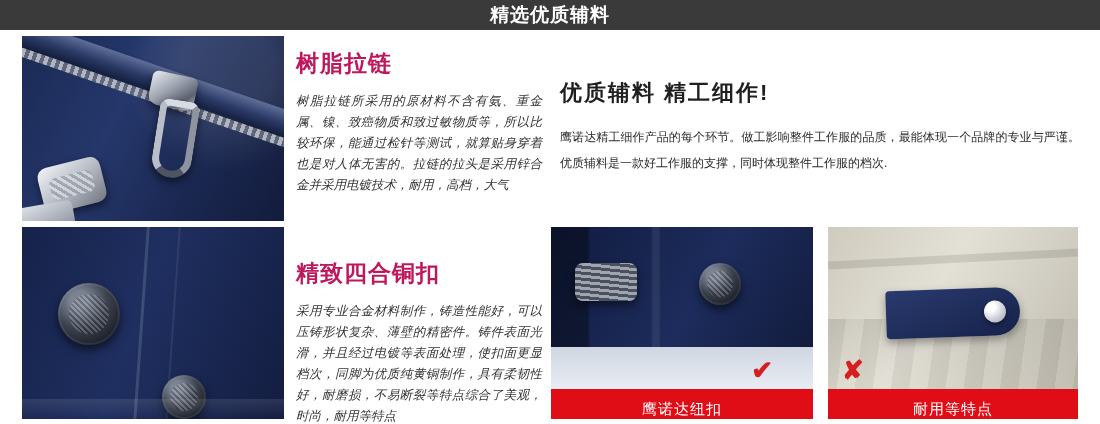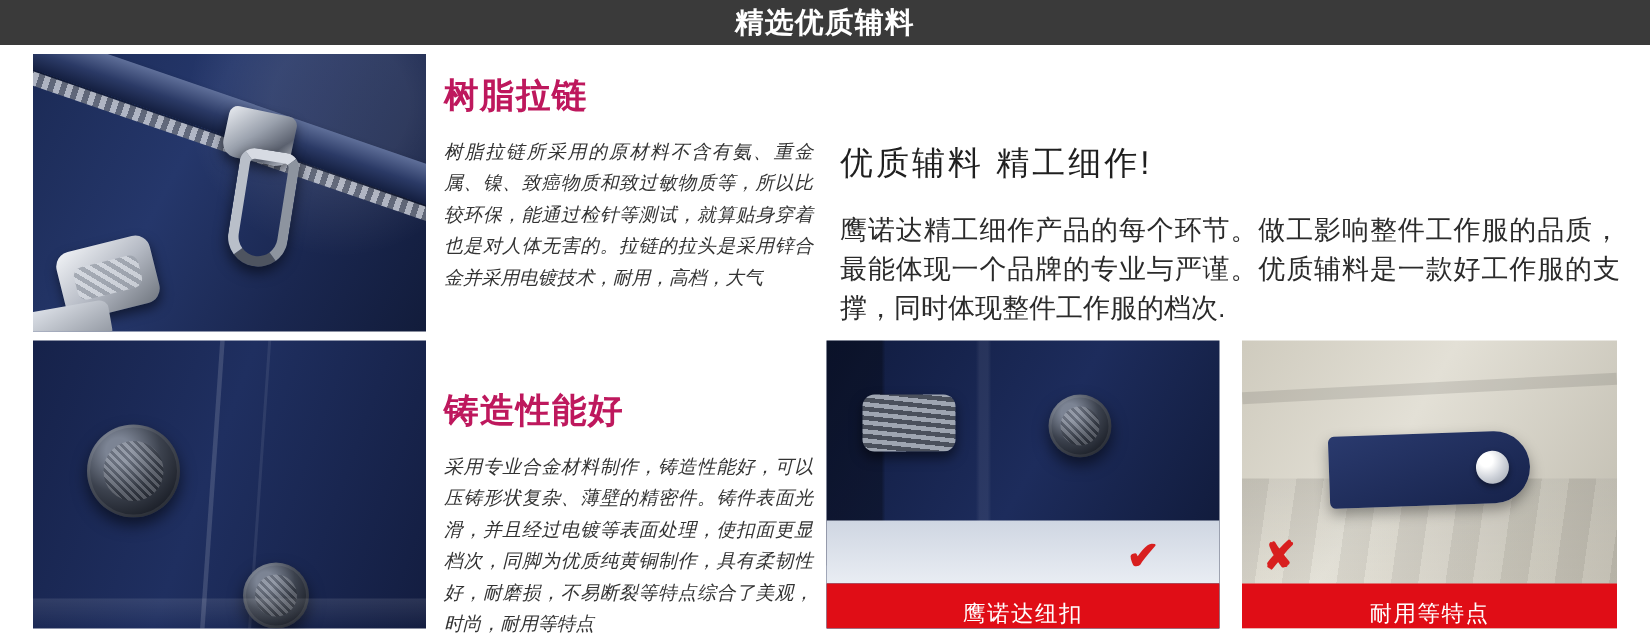--- a/index.html
+++ b/index.html
@@ -247,27 +247,27 @@
     text-align: justify;
     margin: 0;
     font-style: italic;
   }
 
   
   #promo { left: 560px; top: 78px; width: 520px; }
   #promo .promo-title {
     color: #1f1f1f;
     font-size: 22px;
-    font-weight: normal;
+    font-weight: bold;
     letter-spacing: 2px;
-    margin: 16px 0 16px 0;
+    margin: 0 0 16px 0;
   }
   #promo .promo-body {
     color: #2b2b2b;
-    font-size: 18px;
+    font-size: 12px;
     line-height: 26px;
     margin: 0;
     text-align: justify;
   }
 </style>
 </head>
 <body>
 
 <div id="page">
 
@@ -312,21 +312,21 @@
       <span>耐用等特点</span>
     </div>
   </div>
 
   <div class="blk" id="txt-zipper">
     <p class="sec-title">树脂拉链</p>
     <p class="sec-body">树脂拉链所采用的原材料不含有氨、重金属、镍、致癌物质和致过敏物质等，所以比较环保，能通过检针等测试，就算贴身穿着也是对人体无害的。拉链的拉头是采用锌合金并采用电镀技术，耐用，高档，大气</p>
   </div>
 
   <div class="blk" id="txt-snap">
-    <p class="sec-title">铸造性能好</p>
+    <p class="sec-title">精致四合铜扣</p>
     <p class="sec-body">采用专业合金材料制作，铸造性能好，可以压铸形状复杂、薄壁的精密件。铸件表面光滑，并且经过电镀等表面处理，使扣面更显档次，同脚为优质纯黄铜制作，具有柔韧性好，耐磨损，不易断裂等特点综合了美观，时尚，耐用等特点</p>
   </div>
 
   <div class="blk" id="promo">
     <p class="promo-title">优质辅料 精工细作!</p>
     <p class="promo-body">鹰诺达精工细作产品的每个环节。做工影响整件工作服的品质，最能体现一个品牌的专业与严谨。优质辅料是一款好工作服的支撑，同时体现整件工作服的档次.</p>
   </div>
 
 </div>
 

